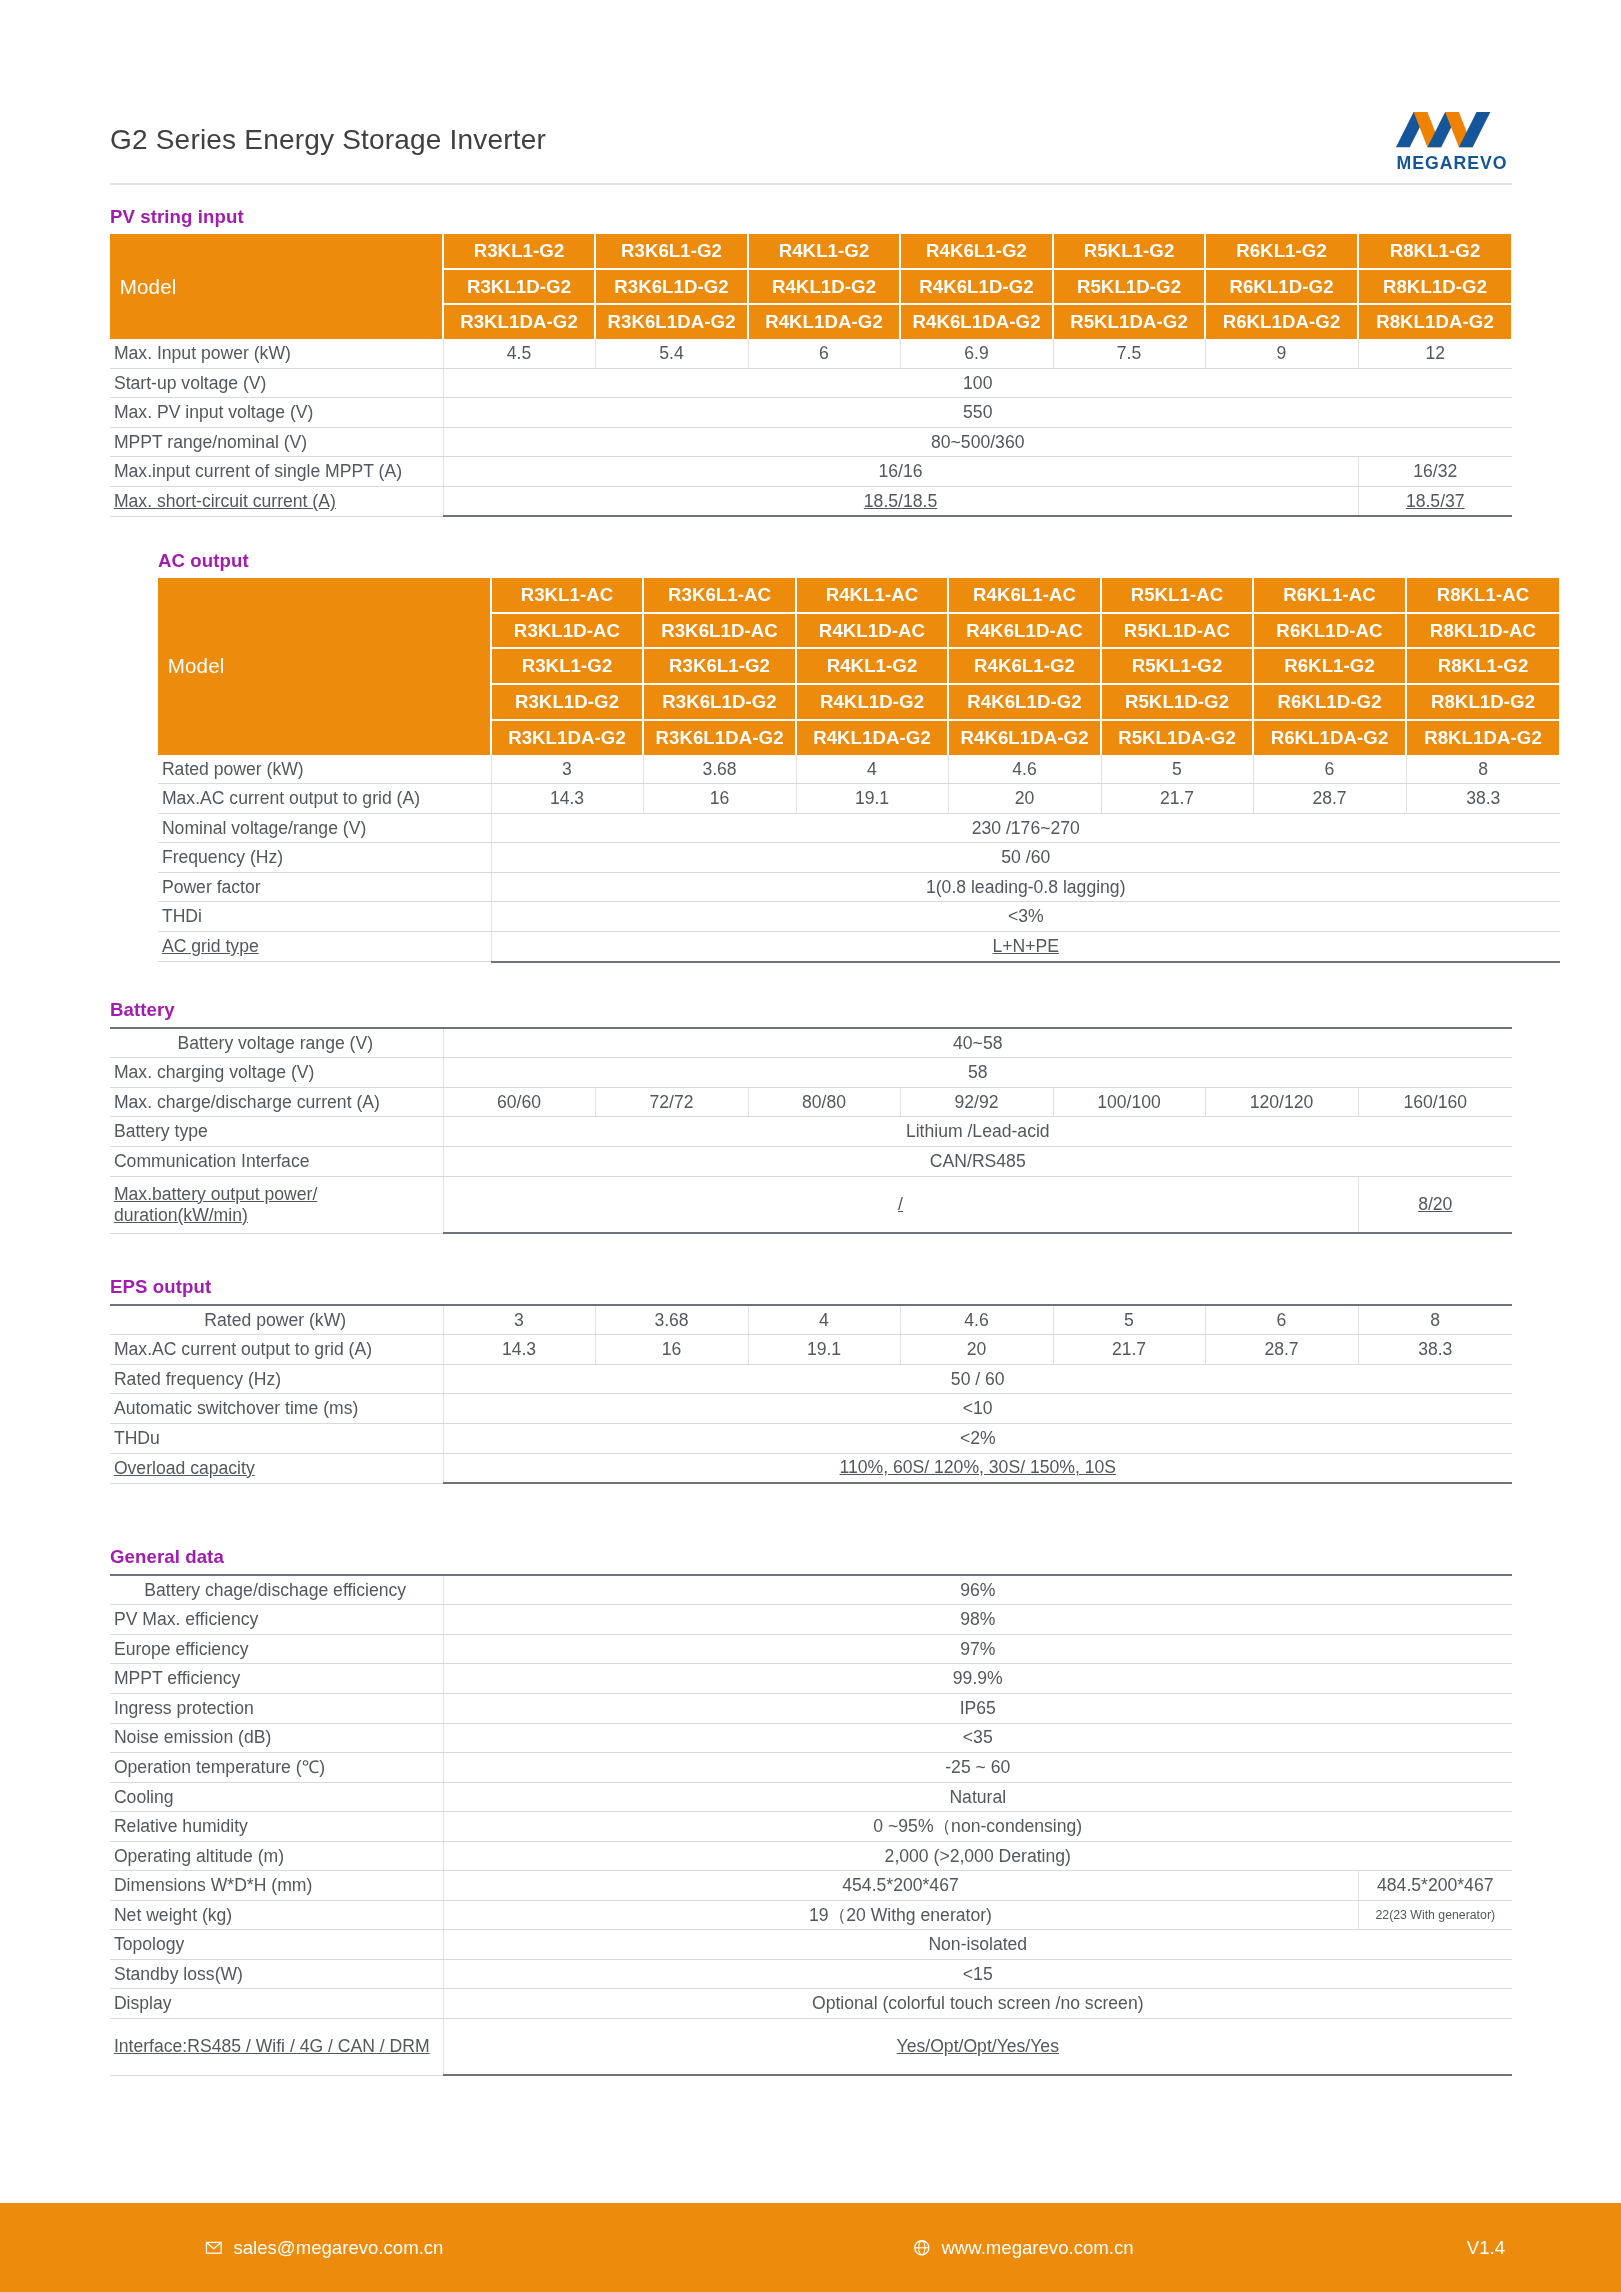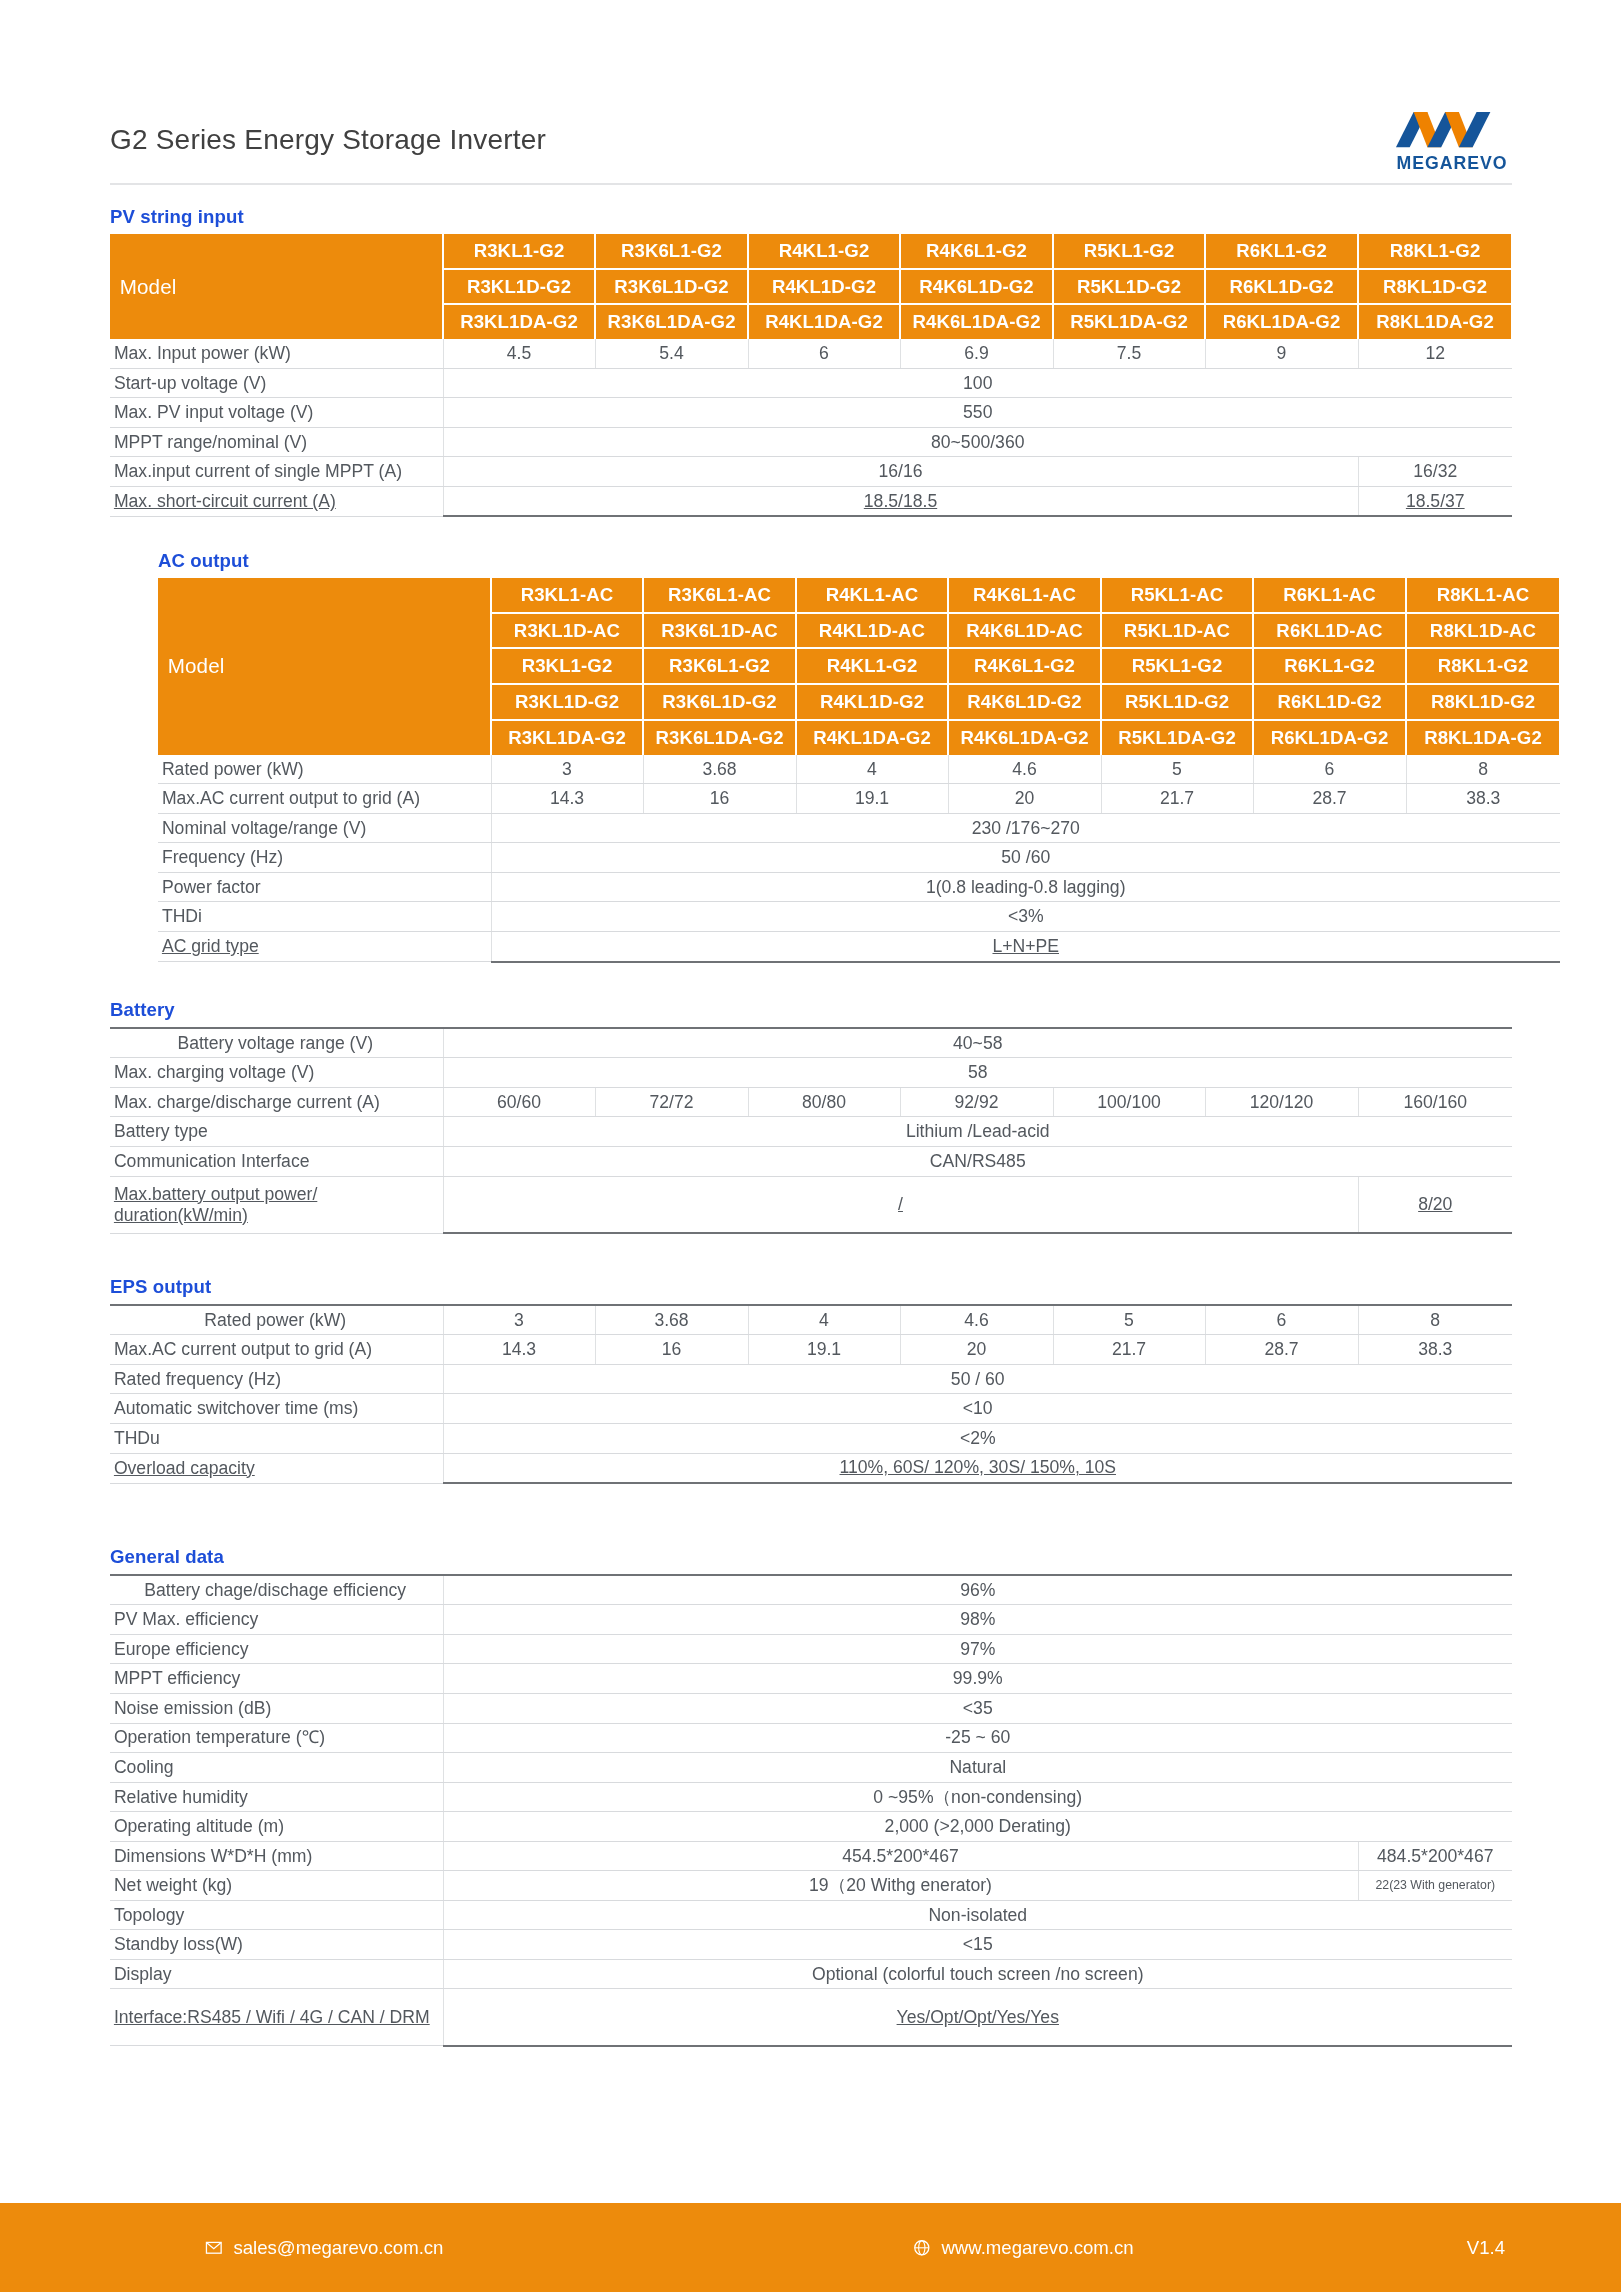--- a/index.html
+++ b/index.html
@@ -21,21 +21,21 @@
     position: absolute; left: 0; top: 7.8px; white-space: nowrap;
   }
   .header-rule {
     position: absolute; left: 0; bottom: 0; width: 1402px; height: 2px; background: #e3e4e6;
   }
   .logo { position: absolute; right: 0; top: -11.8px; width: 120px; height: 71px; }
   .logo svg { display:block; }
 
   
   .sec-title {
-    font-size: 18.6px; font-weight: 700; color: #1d4ed8; letter-spacing: 0.1px;
+    font-size: 18.6px; font-weight: 700; color: #a21caf; letter-spacing: 0.1px;
     margin: 0 0 5.9px 0;
   }
   .block { position: absolute; left: 110px; width: 1402px; }
 
   
   table { border-collapse: collapse; width: 1402px; table-layout: fixed; }
   td, th { padding: 0; }
   .lab {
     width: 333px;
     font-size: 17.6px; color: #53585e; text-align: left;
@@ -414,20 +414,24 @@
             <td class="lab">PV Max. efficiency</td>
             <td class="val vcell" colspan="7">98%</td>
           </tr>
           <tr class="data-row">
             <td class="lab">Europe efficiency</td>
             <td class="val vcell" colspan="7">97%</td>
           </tr>
           <tr class="data-row">
             <td class="lab">MPPT efficiency</td>
             <td class="val vcell" colspan="7">99.9%</td>
+          </tr>
+          <tr class="data-row">
+            <td class="lab">Ingress protection</td>
+            <td class="val vcell" colspan="7">IP65</td>
           </tr>
           <tr class="data-row">
             <td class="lab">Noise emission (dB)</td>
             <td class="val vcell" colspan="7">&lt;35</td>
           </tr>
           <tr class="data-row">
             <td class="lab">Operation temperature (℃)</td>
             <td class="val vcell" colspan="7">-25 ~ 60</td>
           </tr>
           <tr class="data-row">

